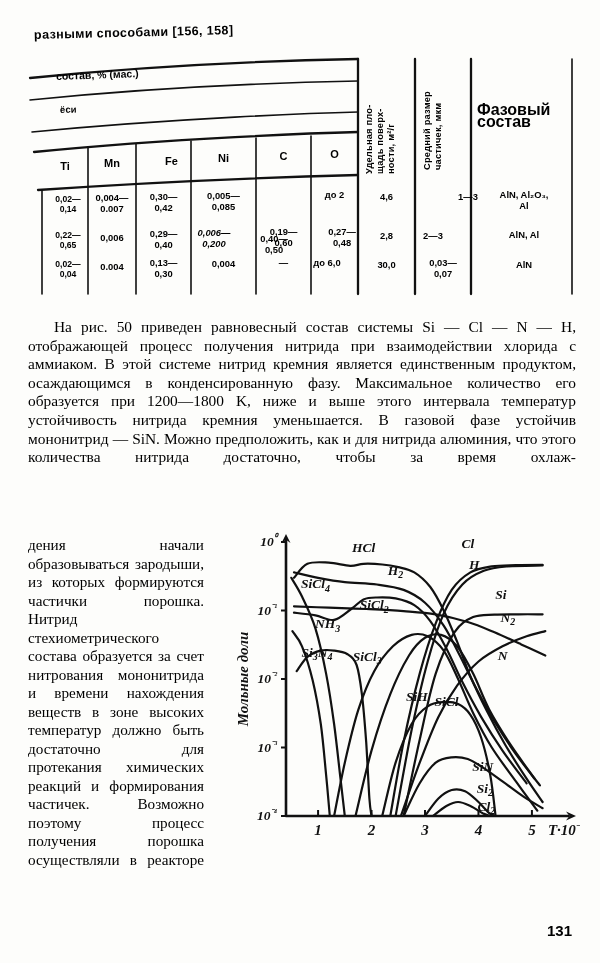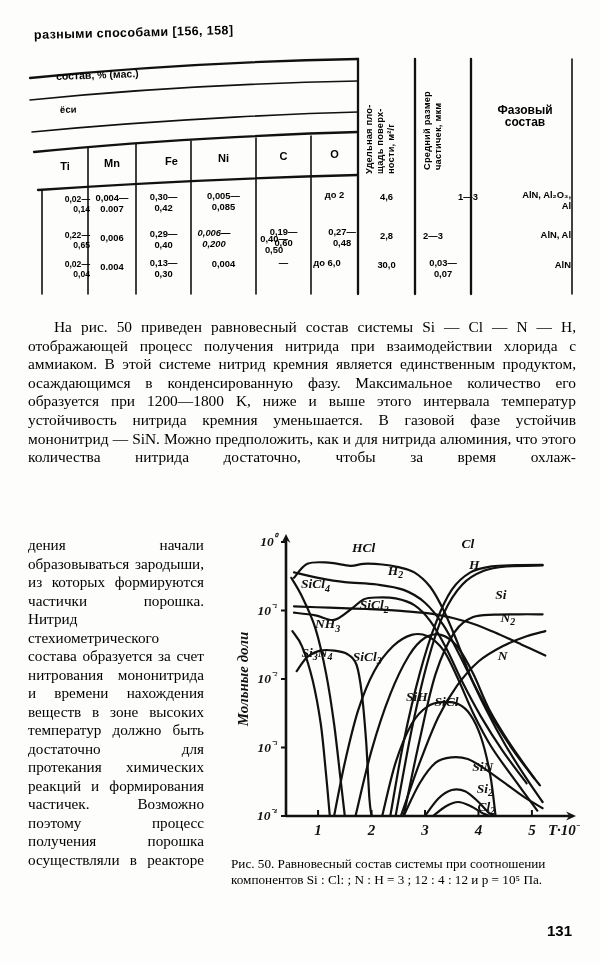--- a/index.html
+++ b/index.html
@@ -35,28 +35,28 @@
     font-weight:bold;font-size:11px;text-align:center;
   }
   .roth{
     position:absolute;font-family:"Liberation Sans",sans-serif;
     font-weight:bold;font-size:9.3px;line-height:11px;
     writing-mode:vertical-rl;transform:rotate(180deg);
     text-align:left;white-space:pre-line;letter-spacing:.2px;
   }
   .phaseh{
     position:absolute;font-family:"Liberation Sans",sans-serif;
-    font-weight:bold;font-size:12px;line-height:12px;text-align:center;width:96px;
+    font-weight:bold;font-size:16px;line-height:12px;text-align:left;width:96px;
   }
   .cell{
     position:absolute;font-family:"Liberation Sans",sans-serif;
     font-weight:bold;font-size:9.4px;line-height:10.5px;text-align:center;
     white-space:pre-line;
   }
-  .cell.l{text-align:right;}
+  .cell.l{text-align:center;}
   .cell.tiny{font-size:8.6px;line-height:9.6px;}
 
   
   .para{
     position:absolute;font-size:15.4px;line-height:18.6px;
     text-align:justify;text-align-last:justify;
     font-family:"Liberation Serif",serif;
   }
   #p1{left:28px;top:318px;width:548px;text-indent:26px;}
   .narrow{
@@ -244,16 +244,15 @@
         <text x="246.18461538461543" y="45.25889059403457" font-size="13.5" font-style="italic" font-weight="bold" fill="#111" text-anchor="middle"><tspan dy="0">H</tspan></text>
         <text x="272.9153846153846" y="75.44629184690422" font-size="13.5" font-style="italic" font-weight="bold" fill="#111" text-anchor="middle"><tspan dy="0">Si</tspan></text>
         <text x="279.86538461538464" y="97.9731394796228" font-size="13.5" font-style="italic" font-weight="bold" fill="#111" text-anchor="middle"><tspan dy="0">N</tspan><tspan dy="3.5" font-size="10">2</tspan></text>
         <text x="274.51923076923083" y="135.9053783347312" font-size="13.5" font-style="italic" font-weight="bold" fill="#111" text-anchor="middle"><tspan dy="0">N</tspan></text>
         <text x="254.7384615384616" y="246.6010885298122" font-size="13.5" font-style="italic" font-weight="bold" fill="#111" text-anchor="middle"><tspan dy="0">SiN</tspan></text>
         <text x="256.8769230769231" y="268.5440463636789" font-size="13.5" font-style="italic" font-weight="bold" fill="#111" text-anchor="middle"><tspan dy="0">Si</tspan><tspan dy="3.5" font-size="10">2</tspan></text>
         <text x="258.4807692307693" y="286.5760846457377" font-size="13.5" font-style="italic" font-weight="bold" fill="#111" text-anchor="middle"><tspan dy="0">Cl</tspan><tspan dy="3.5" font-size="10">2</tspan></text>
       </svg>
   </div>
 
-  <div class="cap">Рис. 50. Равновесный  состав  системы при соотношении компонентов Si : Cl: ; N : H = 3 ; 12 : 4 : 12 и  p = 10⁵ Па.</div>
 
   <div class="folio">131</div>
 </div>
 
 </body></html>

